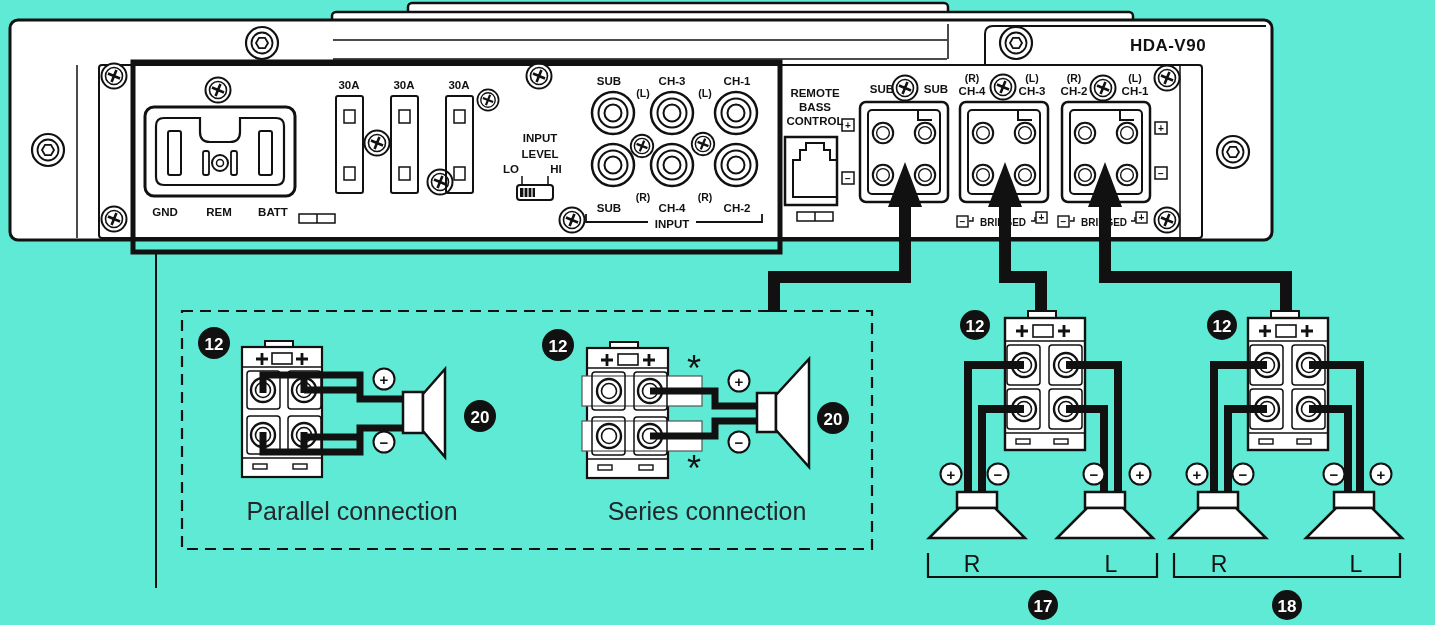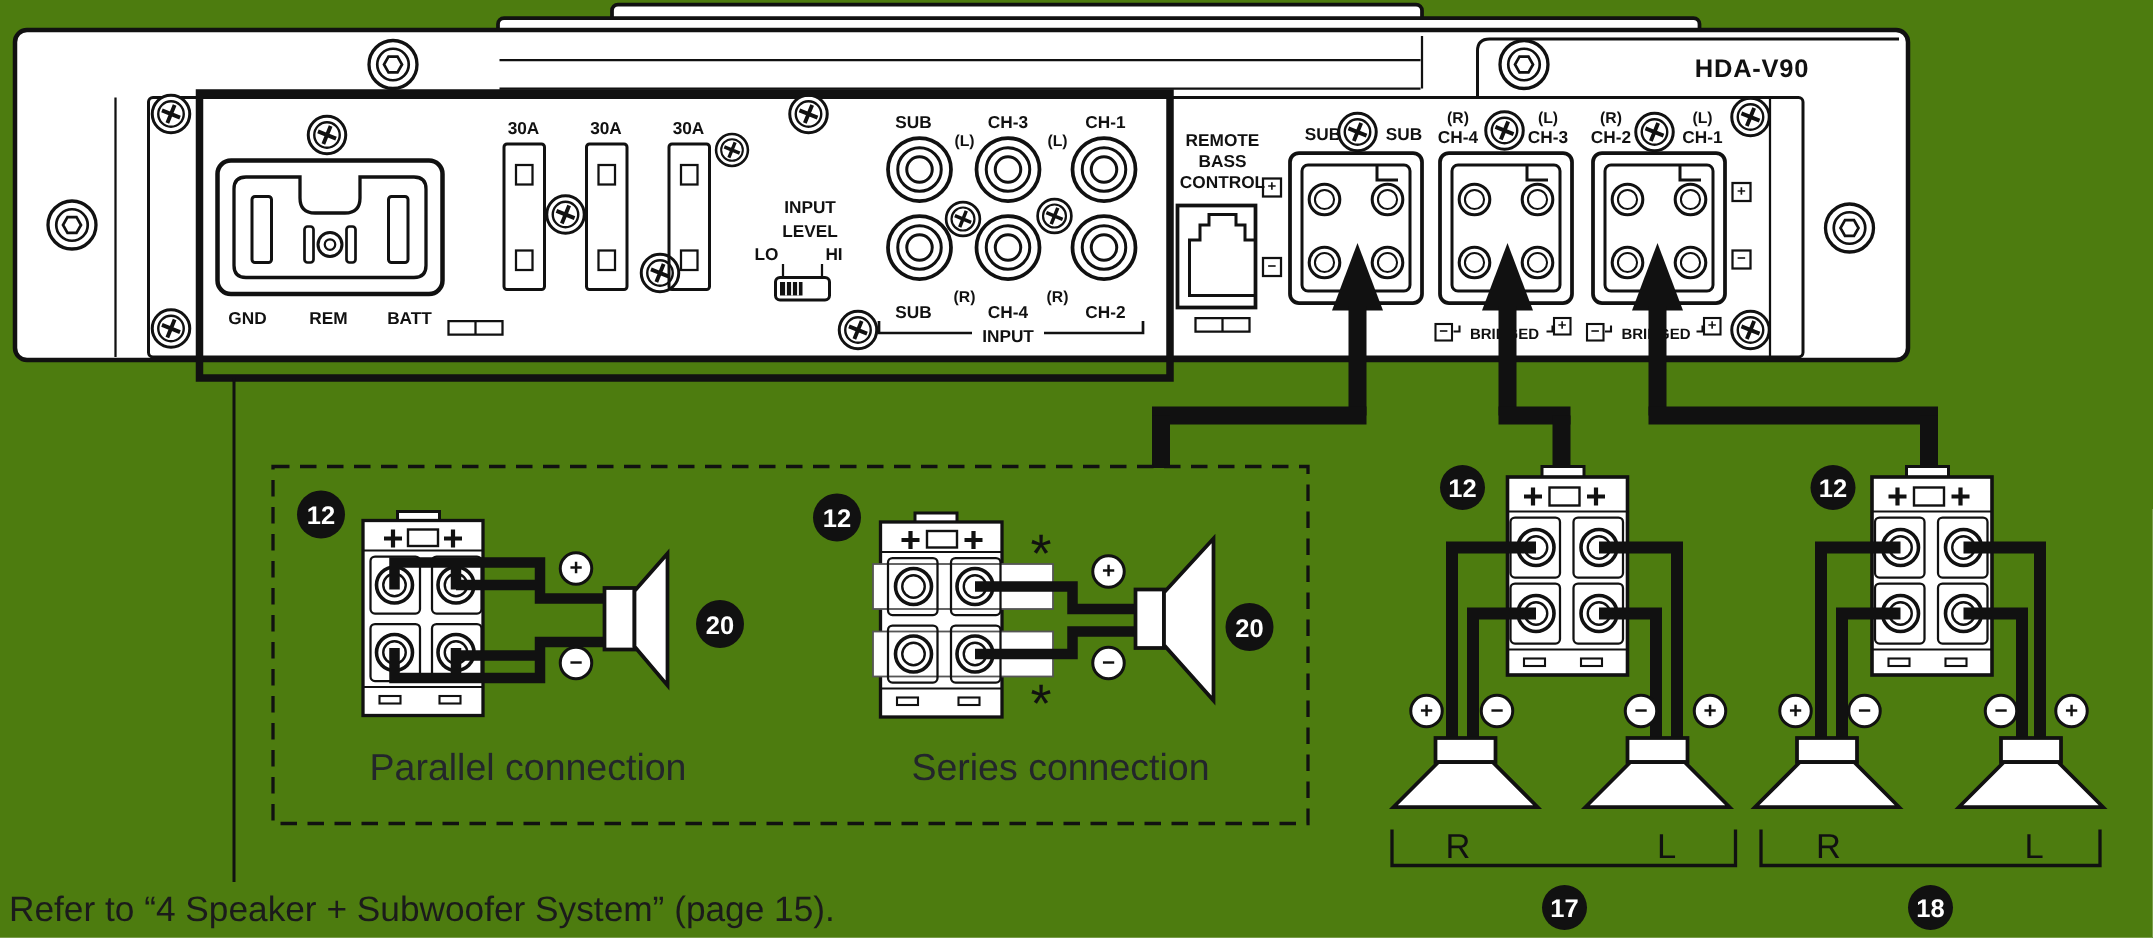--- a/index.html
+++ b/index.html
@@ -1,16 +1,16 @@
 <!DOCTYPE html>
 <html><head>
 <meta charset="utf-8">
 <style>
   body{margin:0;background:#fff}
-  .canvas{position:relative;width:1435px;height:625px;background:#4d7c0f;overflow:hidden;
+  .canvas{position:relative;width:1435px;height:625px;background:#5eead4;overflow:hidden;
           font-family:"Liberation Sans",sans-serif}
   svg{position:absolute;left:0;top:0}
   
   .t   {font:700 11.5px "Liberation Sans",sans-serif;fill:#111;text-anchor:middle}
   .ts  {font:700 10.5px "Liberation Sans",sans-serif;fill:#111;text-anchor:middle}
   .tb  {font:700 10px  "Liberation Sans",sans-serif;fill:#111;text-anchor:middle}
   .cap {font:400 25px  "Liberation Sans",sans-serif;fill:#23262b;text-anchor:middle}
   .rl  {font:400 23px  "Liberation Sans",sans-serif;fill:#111;text-anchor:middle}
   .bt  {font:700 17px  "Liberation Sans",sans-serif;fill:#fff;text-anchor:middle}
   .model{font:700 17px "Liberation Sans",sans-serif;fill:#111;text-anchor:middle;letter-spacing:.5px}
@@ -391,14 +391,13 @@
     <rect x="1334" y="492" width="40" height="16" class="fw" stroke-width="2.5"></rect>
     <polygon points="1336,508 1372,508 1402,538 1306,538" class="fw" stroke-width="2.5"></polygon>
     <path d="M1174,553v24h226v-24" class="ln" stroke-width="2.2"></path>
     <text x="1219" y="572" class="rl">R</text>
     <text x="1356" y="572" class="rl">L</text>
     <circle cx="1287" cy="605" r="15" class="blk"></circle>
     <text x="1287" y="606" class="bt" dominant-baseline="central">18</text>
   </g>
 </svg>
 
-<div class="footnote">Refer to “4 Speaker + Subwoofer System” (page 15).</div>
 </div>
 
 </body></html>

